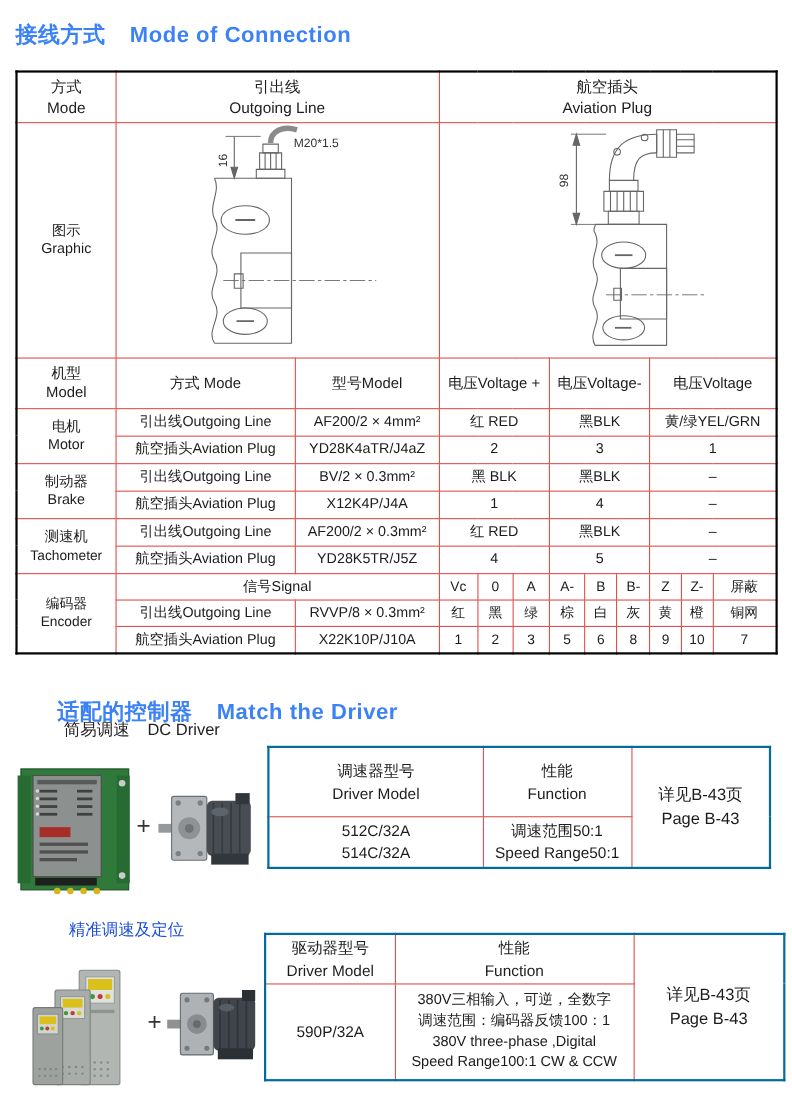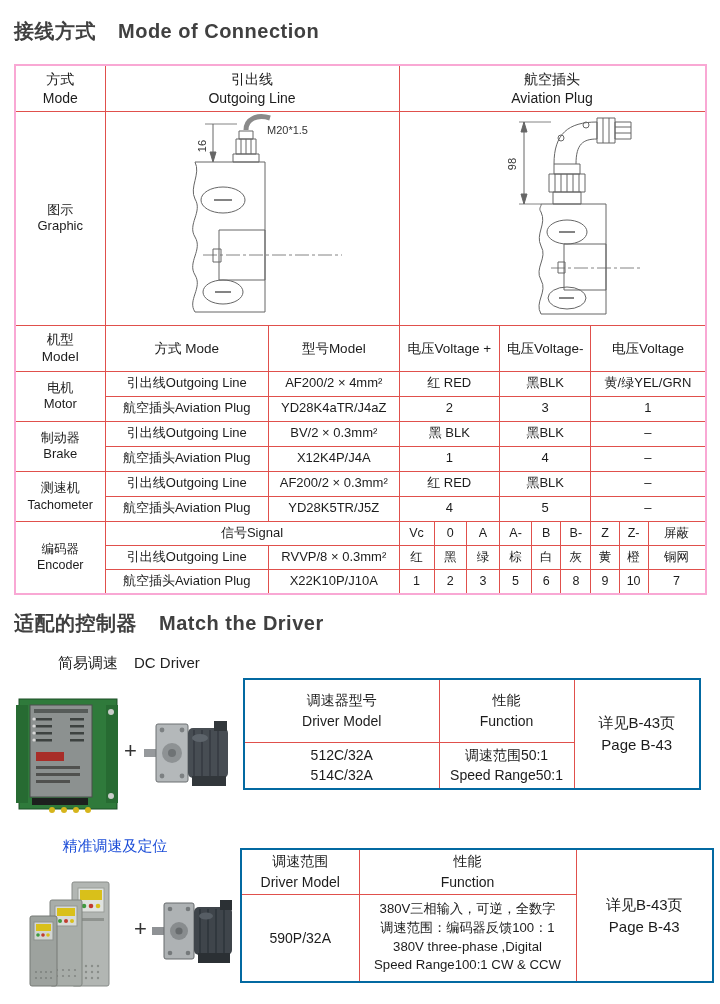--- a/index.html
+++ b/index.html
@@ -3,28 +3,28 @@
 <meta charset="utf-8">
 <style>
   html,body{margin:0;padding:0;}
   body{
     width:720px;height:1004px;background:#ffffff;position:relative;
     font-family:"Liberation Sans","DejaVu Sans",sans-serif;color:#1c1c1c;
     -webkit-font-smoothing:antialiased;
   }
   .abs{position:absolute;}
   .sec-title{
-    position:absolute;left:14px;color:#404040;font-weight:bold;font-size:20px;
+    position:absolute;left:14px;color:#3b82f6;font-weight:bold;font-size:20px;
     letter-spacing:0.5px;white-space:nowrap;
   }
   .sec-title .en{margin-left:22px;}
   
   table.conn{
     position:absolute;left:14px;top:64px;border-collapse:collapse;table-layout:fixed;
-    border:2px solid #f9a8d4;
+    border:2px solid #000000;
   }
   table.conn td{
     border:1px solid #e0504c;text-align:center;vertical-align:middle;
     font-size:13px;padding:0 1px;line-height:1.3;overflow:hidden;
   }
   tr.hrow td{height:45px;font-size:14px;}
   tr.grow td{height:210px;margin-left:40px;}
   tr.mhead td{height:45px;font-size:13.5px;}
   tr.drow td{height:24px;margin-left:16px;}
   tr.enc td{height:23px;font-size:12.5px;}
@@ -279,21 +279,21 @@
     <td>5</td>
     <td>6</td>
     <td>8</td>
     <td>9</td>
     <td>10</td>
     <td>7</td>
   </tr>
 </tbody>
   </table>
 
-<div class="sec-title" style="top:610px;">
+<div class="sec-title" style="top:634px;margin-left:38px;">
   <span>适配的控制器</span><span class="en">Match the Driver</span>
 </div>
 
 <div class="dc-label">
   <span>简易调速</span><span class="en">DC Driver</span>
 </div>
 
 <svg class="abs" style="left:14px;top:696px;" width="108" height="120" viewBox="0 0 108 120">
   <rect x="5" y="3" width="98" height="110" fill="#2f7a3b" stroke="#1d4f26"></rect>
   <rect x="2" y="9" width="12" height="98" fill="#276b32"></rect>
@@ -463,21 +463,21 @@
 
 <table class="drv" style="left:240px;top:848px;">
   <colgroup>
       <col style="width:118px">
       <col style="width:217px">
       <col style="width:137px">
     </colgroup>
   <tbody>
       <tr style="height:45px;">
     <td class="two">
-      <div>调速范围</div>
+      <div>驱动器型号</div>
       <div>Driver Model</div>
     </td>
     <td class="two">
       <div>性能</div>
       <div>Function</div>
     </td>
     <td class="two ref-cell" rowspan="2">
       <div>详见B-43页</div>
       <div>Page B-43</div>
     </td>

